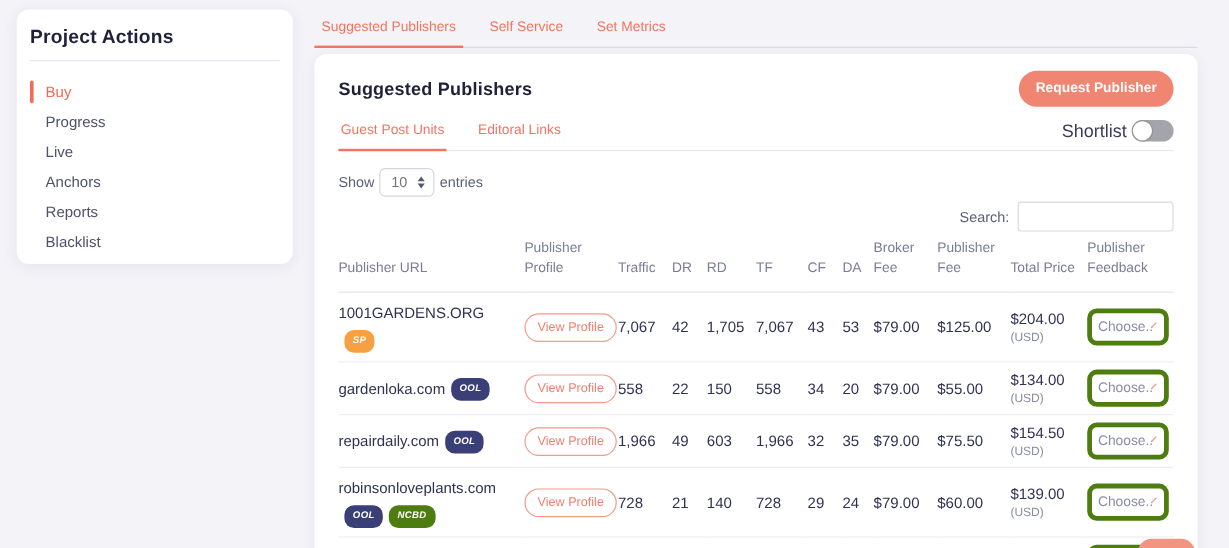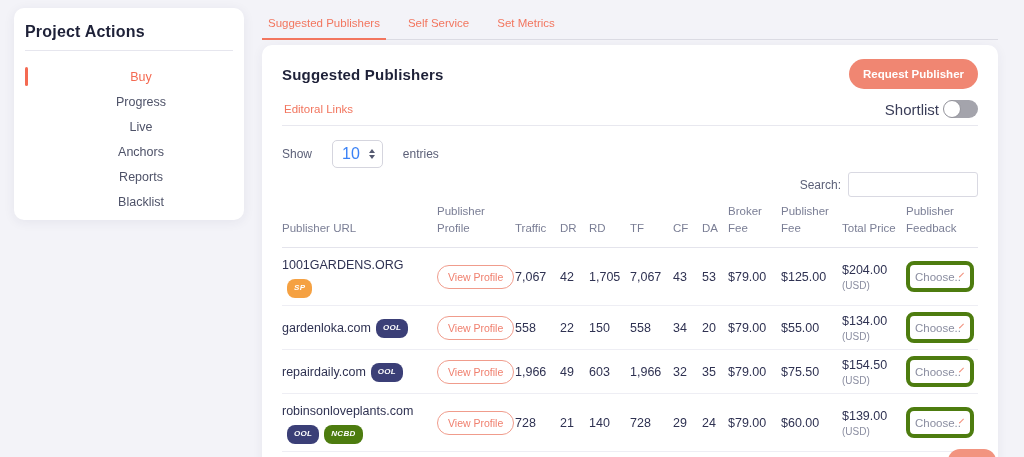--- a/index.html
+++ b/index.html
@@ -15,21 +15,21 @@
   .sidebar {
     position:absolute; left:14px; top:8px; width:230px; height:212px;
     background:#fff; border-radius:10px;
     box-shadow:0 2px 12px rgba(46,49,88,.07);
   }
   .sidebar-title {
     padding:15px 12px 9px 11px; font-size:16px; font-weight:800;
     color:#1e2138; letter-spacing:.2px;
   }
   .sidebar-divider { height:1px; background:#e6e6ee; margin:0 11px; }
-  .nav { padding:13px 0 0;text-align:center; }
+  .nav { padding:13px 0 0; }
   .nav-item {
     position:relative; padding:5.5px 0 5.5px 24px;
     font-size:12.5px; color:#4e5268; cursor:pointer;
   }
   .nav-item.active { color:#f46a52; }
   .nav-item.active::before {
     content:''; position:absolute; left:11px; top:3px; bottom:3px;
     width:3px; background:#f46a52; border-radius:2px;
   }
 
@@ -68,28 +68,28 @@
   }
   .subtab.active { border-bottom-color:#f2765f; }
   .shortlist { margin-left:auto; display:flex; align-items:center; gap:5px; padding-bottom:4px; }
   .shortlist-label { font-size:15px; color:#3a3d58; }
   .toggle { width:34px; height:18px; background:#a4a4ac; border-radius:10px; position:relative; cursor:pointer; }
   .toggle-knob {
     position:absolute; left:-1px; top:0; width:18px; height:18px;
     background:#fff; border:1px solid #93939b; border-radius:50%;
   }
 
-  .controls-row { margin-top:14px; display:flex; align-items:center; gap:20px; }
+  .controls-row { margin-top:14px; display:flex; align-items:center; gap:4px; }
   .muted-label { font-size:12px; color:#5c6078; }
   .page-select {
     display:inline-flex; align-items:center; gap:9px;
     border:1px solid #d5d5de; border-radius:5px; padding:4px 7px 4px 9px;
     background:#fff; cursor:pointer;
   }
-  .page-select-value { font-size:16px; color:#3b82f6; }
+  .page-select-value { font-size:12px; color:#737373; }
   .updown { display:inline-flex; flex-direction:column; gap:2px; }
   .updown i { display:block; width:0; height:0; border-left:3.5px solid transparent; border-right:3.5px solid transparent; }
   .updown .up { border-bottom:4px solid #545970; }
   .updown .down { border-top:4px solid #545970; }
 
   .search-row { display:flex; justify-content:flex-end; align-items:center; gap:7px; margin-top:4px; }
   .search-input {
     width:130px; height:25px; border:1px solid #d9d9e2; border-radius:3px;
     font-family:inherit; font-size:12px; color:#3a3d58; padding:0 6px;
   }
@@ -160,20 +160,21 @@
   </div>
 
   <section class="card">
 
     <div class="card-header">
       <div class="card-title">Suggested Publishers</div>
       <button class="request-btn">Request Publisher</button>
     </div>
 
     <div class="subtabs-row">
+      <div class="subtab active">Guest Post Units</div>
       <div class="subtab">Editoral Links</div>
       <div class="shortlist">
         <span class="shortlist-label">Shortlist</span>
         <span class="toggle">
             <span class="toggle-knob"></span>
           </span>
       </div>
     </div>
 
     <div class="controls-row">

